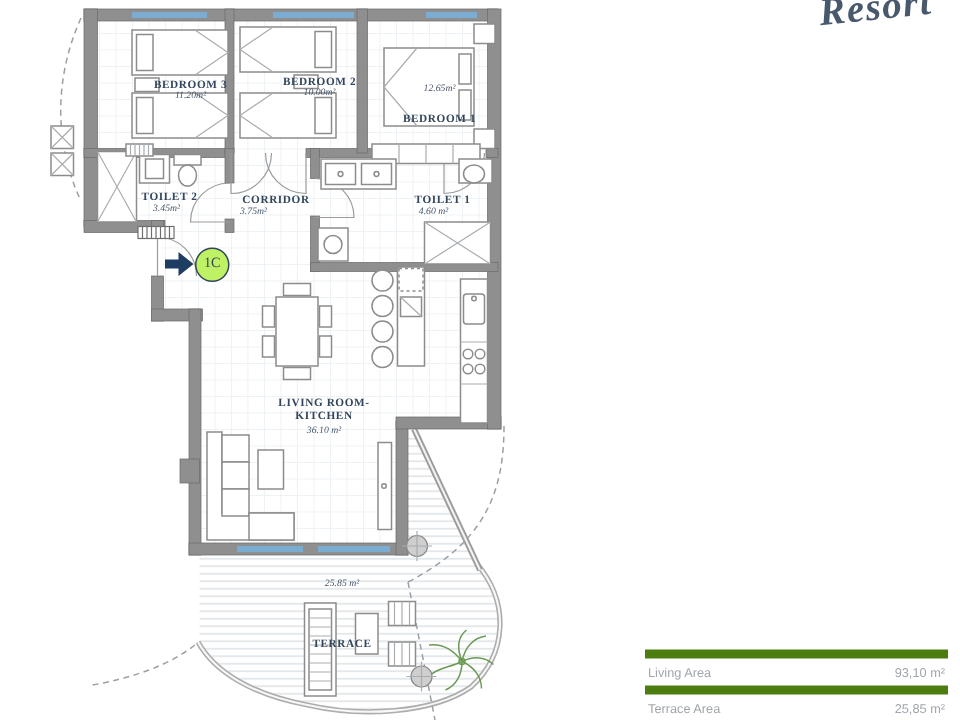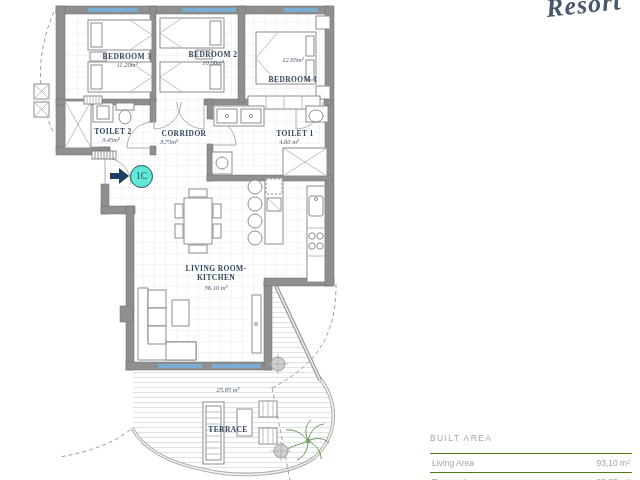--- a/index.html
+++ b/index.html
@@ -24,33 +24,33 @@
   .marker{fill:#cfcfcf;stroke:#8a8a8a;stroke-width:.8;}
 
   
   .lbl{position:absolute;transform:translate(-50%,-50%);white-space:nowrap;
        text-align:center;color:#33465c;}
   .room-name{font-size:7.5px;letter-spacing:.4px;font-weight:bold;}
   .room-area{font-size:6.5px;font-style:italic;color:#44566b;font-weight:normal;}
 
   
   .unit-badge{position:absolute;left:130px;top:165px;width:21px;height:21px;
-      border:1.3px solid #33465c;border-radius:50%;background:#5eead4;
+      border:1.3px solid #33465c;border-radius:50%;background:#bef264;
       font-size:9.5px;line-height:21px;text-align:center;color:#33465c;}
 
   
   .logo{position:absolute;left:546px;top:-10px;font-style:italic;font-weight:bold;
       font-size:26px;color:#48596d;transform:rotate(-6deg);letter-spacing:1px;}
 
   
   .area-table{position:absolute;left:430px;top:433px;width:202px;
       font-family:"Liberation Sans",sans-serif;color:#a0a6ac;}
   .area-table .hdr{font-size:8.5px;letter-spacing:1.4px;margin-bottom:10px;}
   .area-row{display:flex;justify-content:space-between;font-size:8.5px;
-      padding:4px 2px;border-top:1px solid #4d7c0f;}
+      padding:4px 2px;border-top:6px solid #4d7c0f;}
   .area-row:last-child{border-bottom:1px solid #dcdfe2;}
 </style>
 </head>
 <body>
 
 <div id="stage">
 
   <svg width="640" height="480" viewBox="0 0 640 480">
     <defs>
       <pattern id="grid" width="11" height="11" patternUnits="userSpaceOnUse">
@@ -293,21 +293,20 @@
   <div class="lbl room-area" style="left:216px;top:287px;">36.10 m²</div>
 
   <div class="lbl room-name" style="left:228px;top:381px;margin-top:48px;">TERRACE</div>
   <div class="lbl room-area" style="left:228px;top:389px;">25.85 m²</div>
 
   <div class="unit-badge">1C</div>
 
   <div class="logo">Resort</div>
 
   <div class="area-table">
-    <div class="hdr">BUILT AREA</div>
     <div class="area-row">
       <span>Living Area</span>
       <span>93,10 m²</span>
     </div>
     <div class="area-row">
       <span>Terrace Area</span>
       <span>25,85 m²</span>
     </div>
   </div>
 

